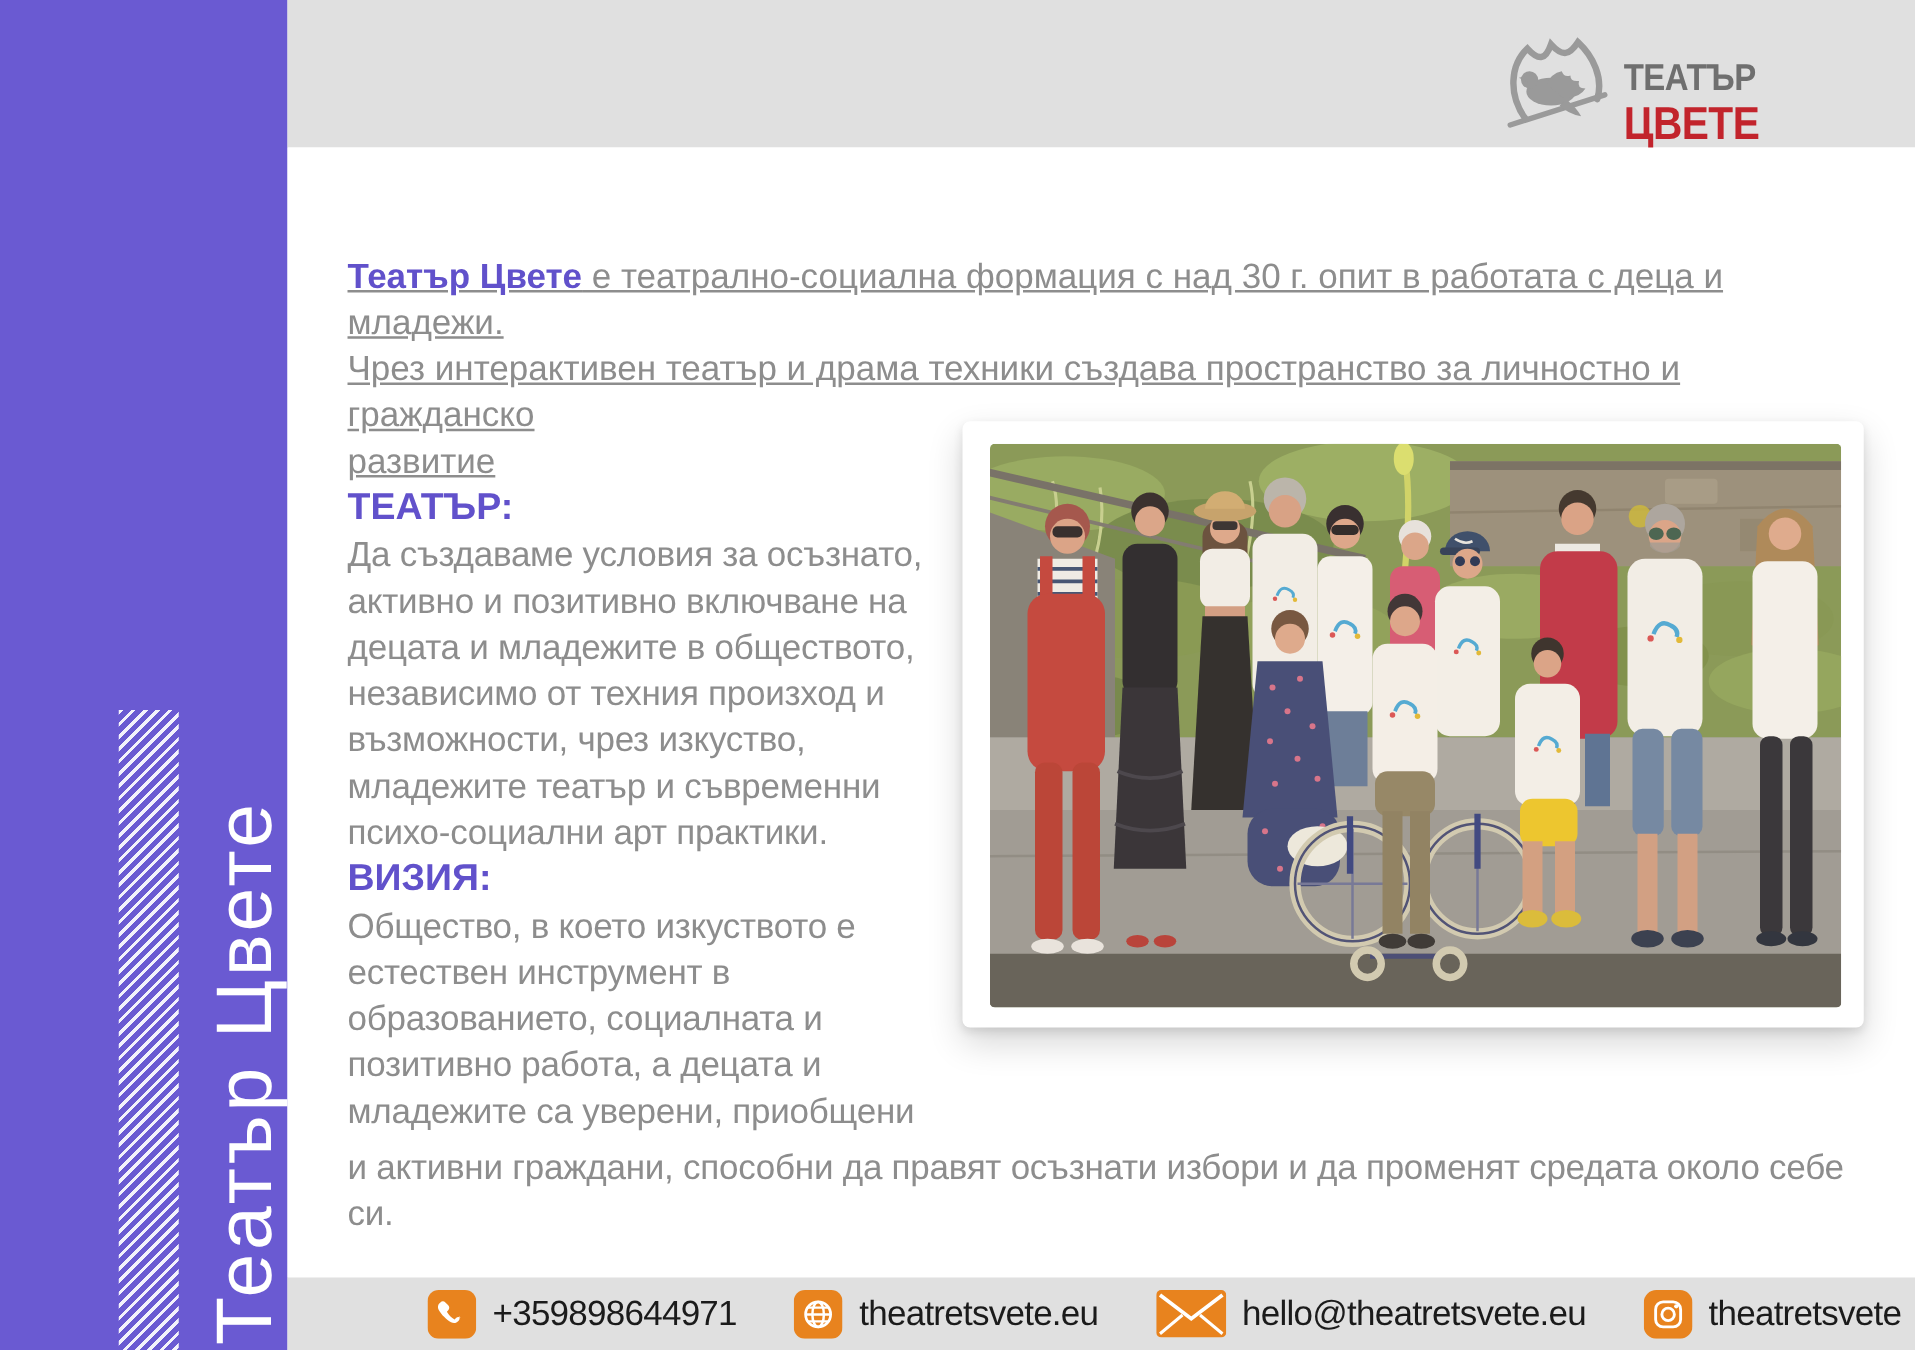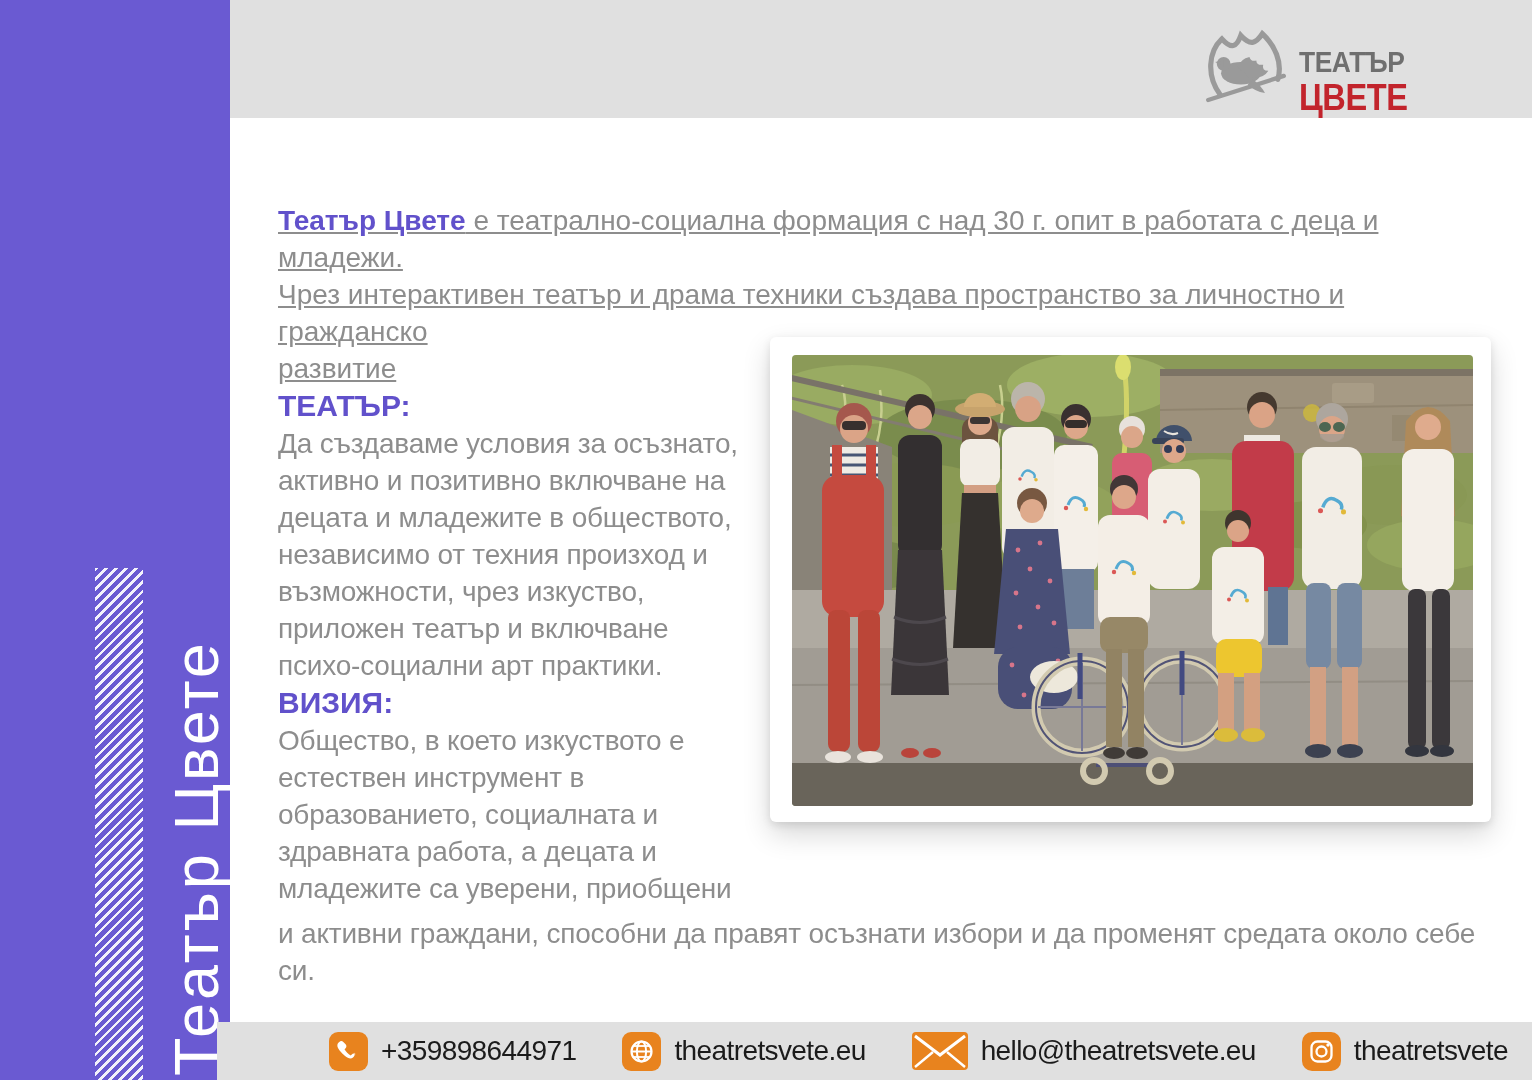--- a/index.html
+++ b/index.html
@@ -8,21 +8,21 @@
 
   
   .sidebar{position:absolute;left:0;top:0;bottom:0;width:230px;background:var(--sidebar_purple,#6a5ad2);}
   .stripes{position:absolute;left:95px;top:568px;bottom:0;width:48px;
     background:repeating-linear-gradient(135deg,rgba(255,255,255,.92) 0 2.6px,rgba(255,255,255,0) 2.6px 7px);}
   .vertical-title{position:absolute;left:232px;bottom:4px;transform-origin:0 100%;
     transform:rotate(-90deg);color:#ffffff;font-size:63px;line-height:72px;letter-spacing:3px;white-space:nowrap;}
 
   
   .header-band{position:absolute;left:230px;right:0;top:0;height:118px;background:var(--band_gray,#e0e0e0);}
-  .footer-band{position:absolute;left:217px;right:0;bottom:0;height:58px;background:var(--band_gray,#e0e0e0);
+  .footer-band{position:absolute;left:230px;right:0;bottom:0;height:58px;background:var(--band_gray,#e0e0e0);
     display:flex;align-items:center;padding-left:112px;gap:46px;box-sizing:border-box;}
 
   
   .logo{position:absolute;right:110px;top:26px;display:flex;align-items:flex-end;gap:10px;}
   .logo-text{display:flex;flex-direction:column;line-height:1;transform:scaleX(.88);transform-origin:left center;}
   .logo-text .t1{color:#6f6f6f;font-weight:700;font-size:30px;letter-spacing:-0.5px;}
   .logo-text .t2{color:var(--logo_red,#c2242c);font-weight:700;font-size:37px;letter-spacing:-0.5px;margin-top:2px;}
 
   
   .main{position:absolute;left:230px;top:118px;right:0;bottom:58px;background:#ffffff;}
@@ -276,27 +276,27 @@
       </span>
     </div>
 
     <div class="col">
       <h2 class="section m-head">ТЕАТЪР:</h2>
       <p class="bodytext">Да създаваме условия за осъзнато,
 активно и позитивно включване на
 децата и младежите в обществото,
 независимо от техния произход и
 възможности, чрез изкуство,
-приложен театър и включване
+младежите театър и съвременни
 психо-социални арт практики.</p>
       <h2 class="section v-head">ВИЗИЯ:</h2>
       <p class="bodytext">Общество, в което изкуството е
 естествен инструмент в
 образованието, социалната и
-здравната работа, а децата и
+позитивно работа, а децата и
 младежите са уверени, приобщени</p>
     </div>
     <p class="wide-line">и активни граждани, способни да правят осъзнати избори и да променят средата около себе си.</p>
   </div>
 
   <div class="footer-band">
 
     <div class="f-item">
       <span>
         <svg width="39" height="39" viewBox="0 0 39 39">

